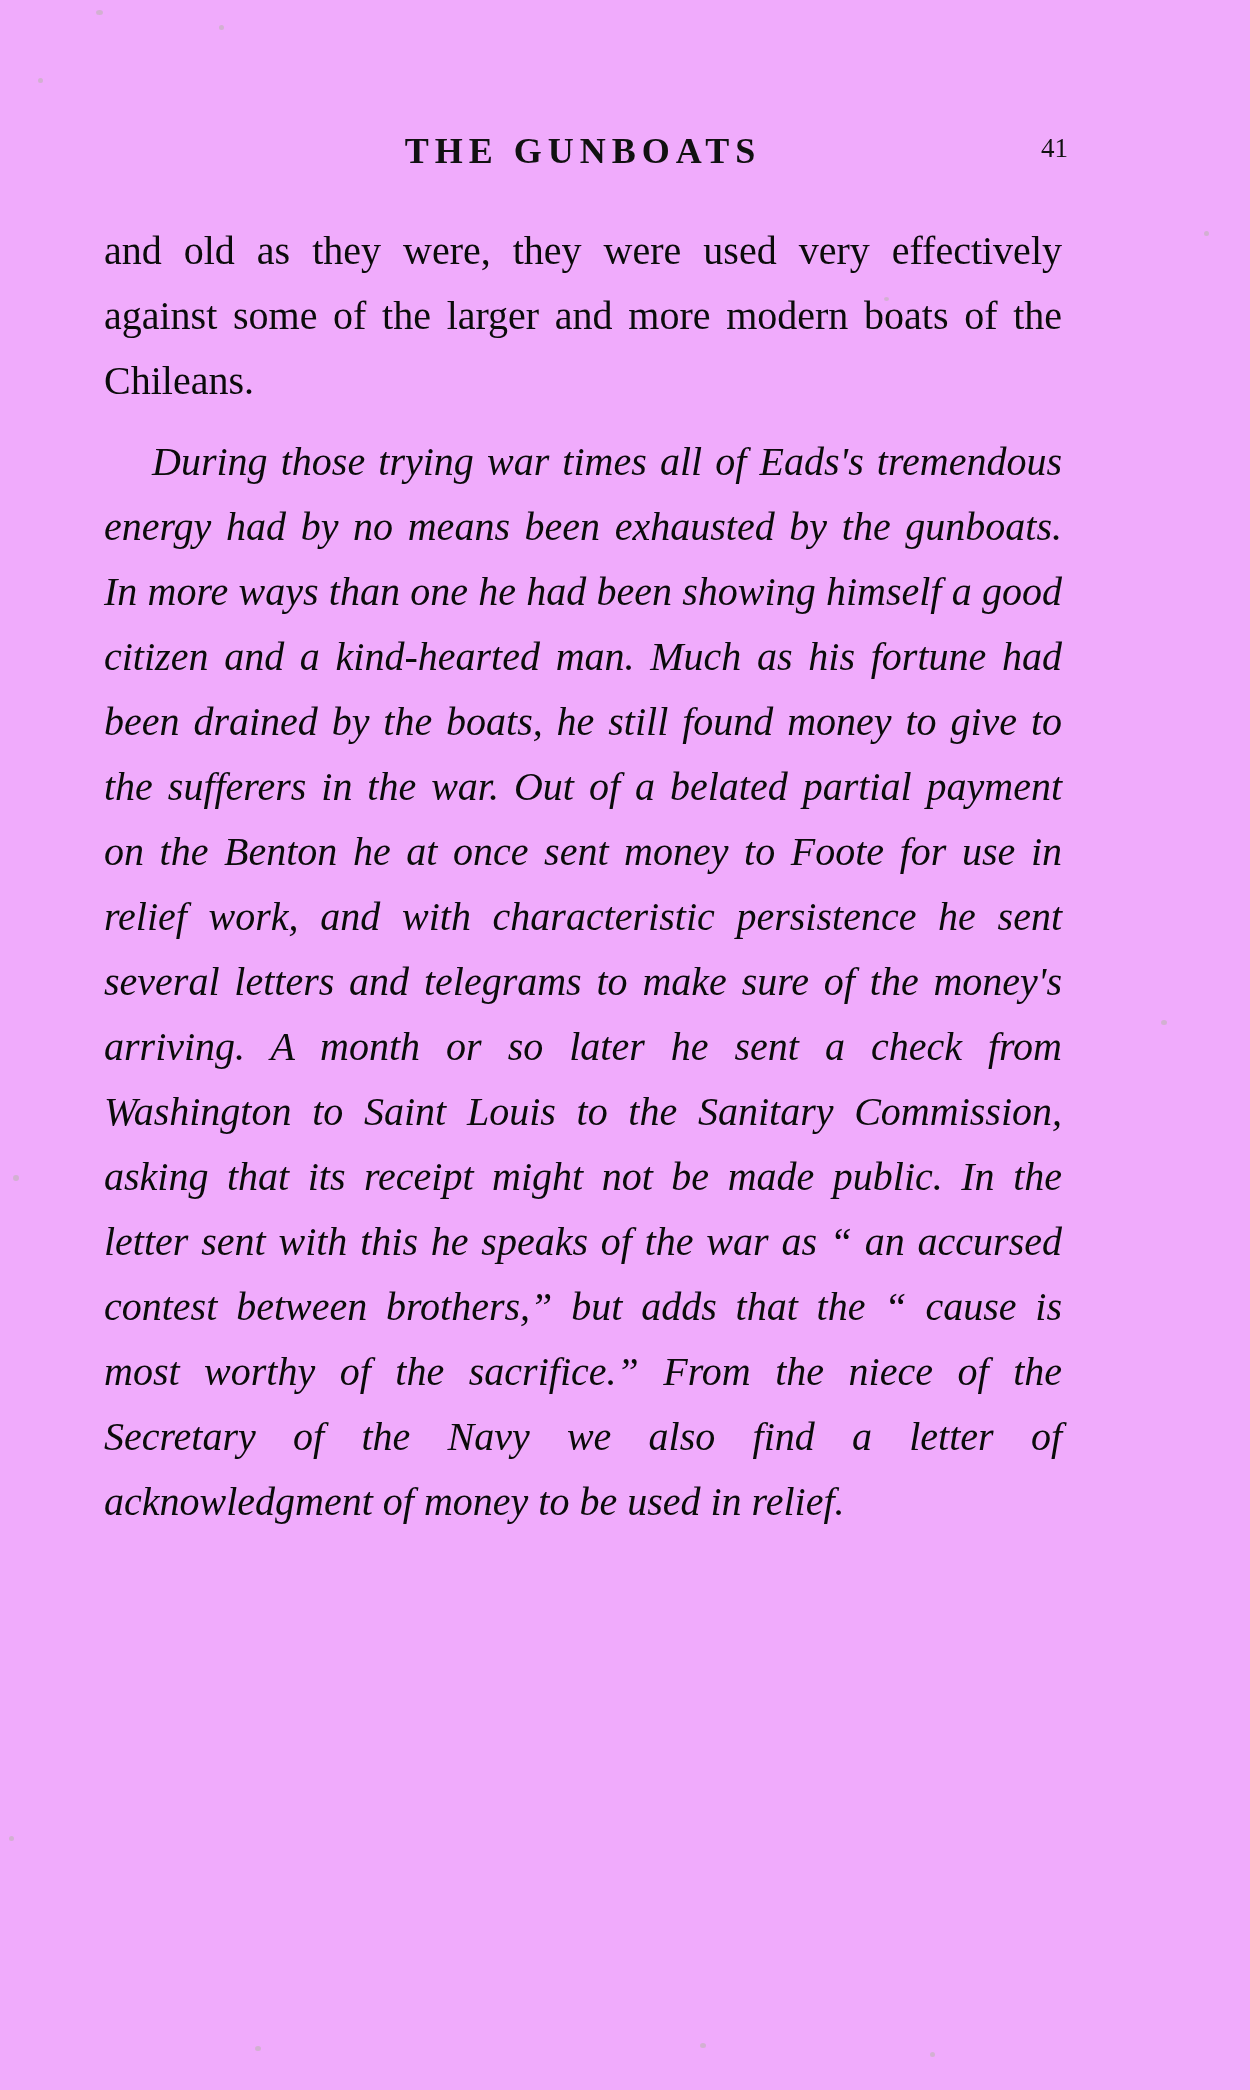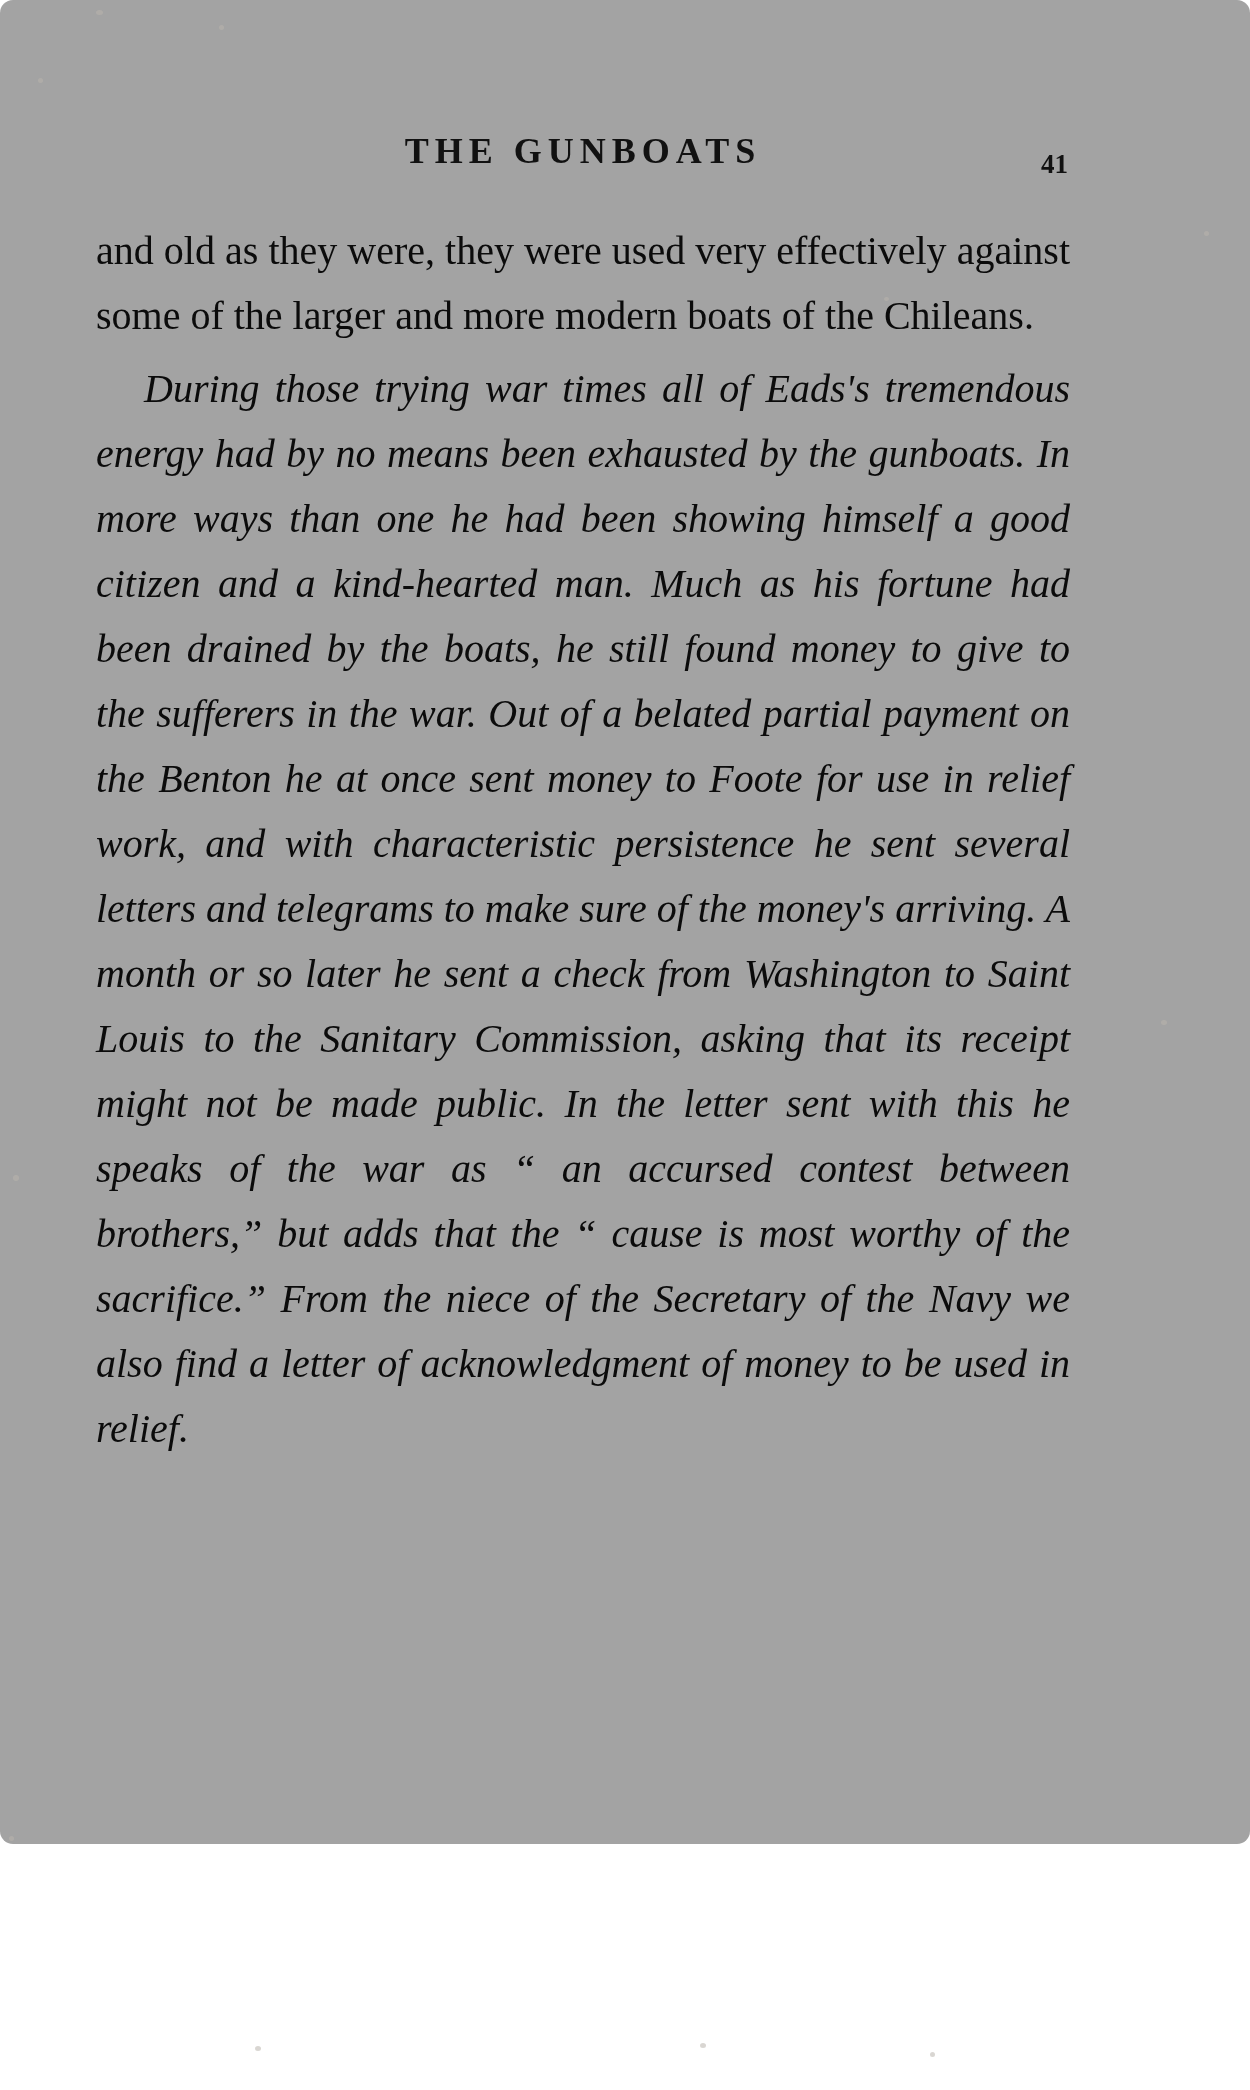--- a/index.html
+++ b/index.html
@@ -13,23 +13,22 @@
     position: relative;
     overflow: hidden;
     font-family: "Liberation Serif", serif;
     color: #0d0d0d;
   }
   .page {
     position: absolute;
     top: 0;
     left: 0;
     width: 1250px;
-    height: 1844px;
-    background: #a3a3a3;
-    border-radius: 13px;
+    height: 2090px;
+    background: #f0abfc;
   }
   .page-inner {
     position: absolute;
     left: 88px;
     top: 130px;
     width: 990px;
   }
   .running-head {
     display: flex;
     align-items: baseline;
@@ -42,37 +41,37 @@
     font-family: "Liberation Serif", serif;
     font-weight: bold;
     font-size: 36px;
     letter-spacing: 6px;
     white-space: nowrap;
     color: #111;
   }
   .folio {
     position: absolute;
     right: 10px;
-    bottom: 4px;
+    bottom: 20px;
     font-family: "Liberation Serif", serif;
-    font-weight: bold;
+    font-weight: normal;
     font-size: 27px;
     color: #111;
   }
   .body-text {
     font-family: "Liberation Serif", serif;
     font-size: 40px;
     line-height: 65px;
     color: #0b0b0b;
     text-align: justify;
     text-justify: inter-word;
     font-weight: 500;
   }
   .para {
-    margin: 8px;
+    margin: 16px;
     text-align: justify;
     -webkit-hyphens: none;
     hyphens: none;
   }
   .para.indent {
     text-indent: 48px;
     font-style: italic;
   }
   
   .speck {

